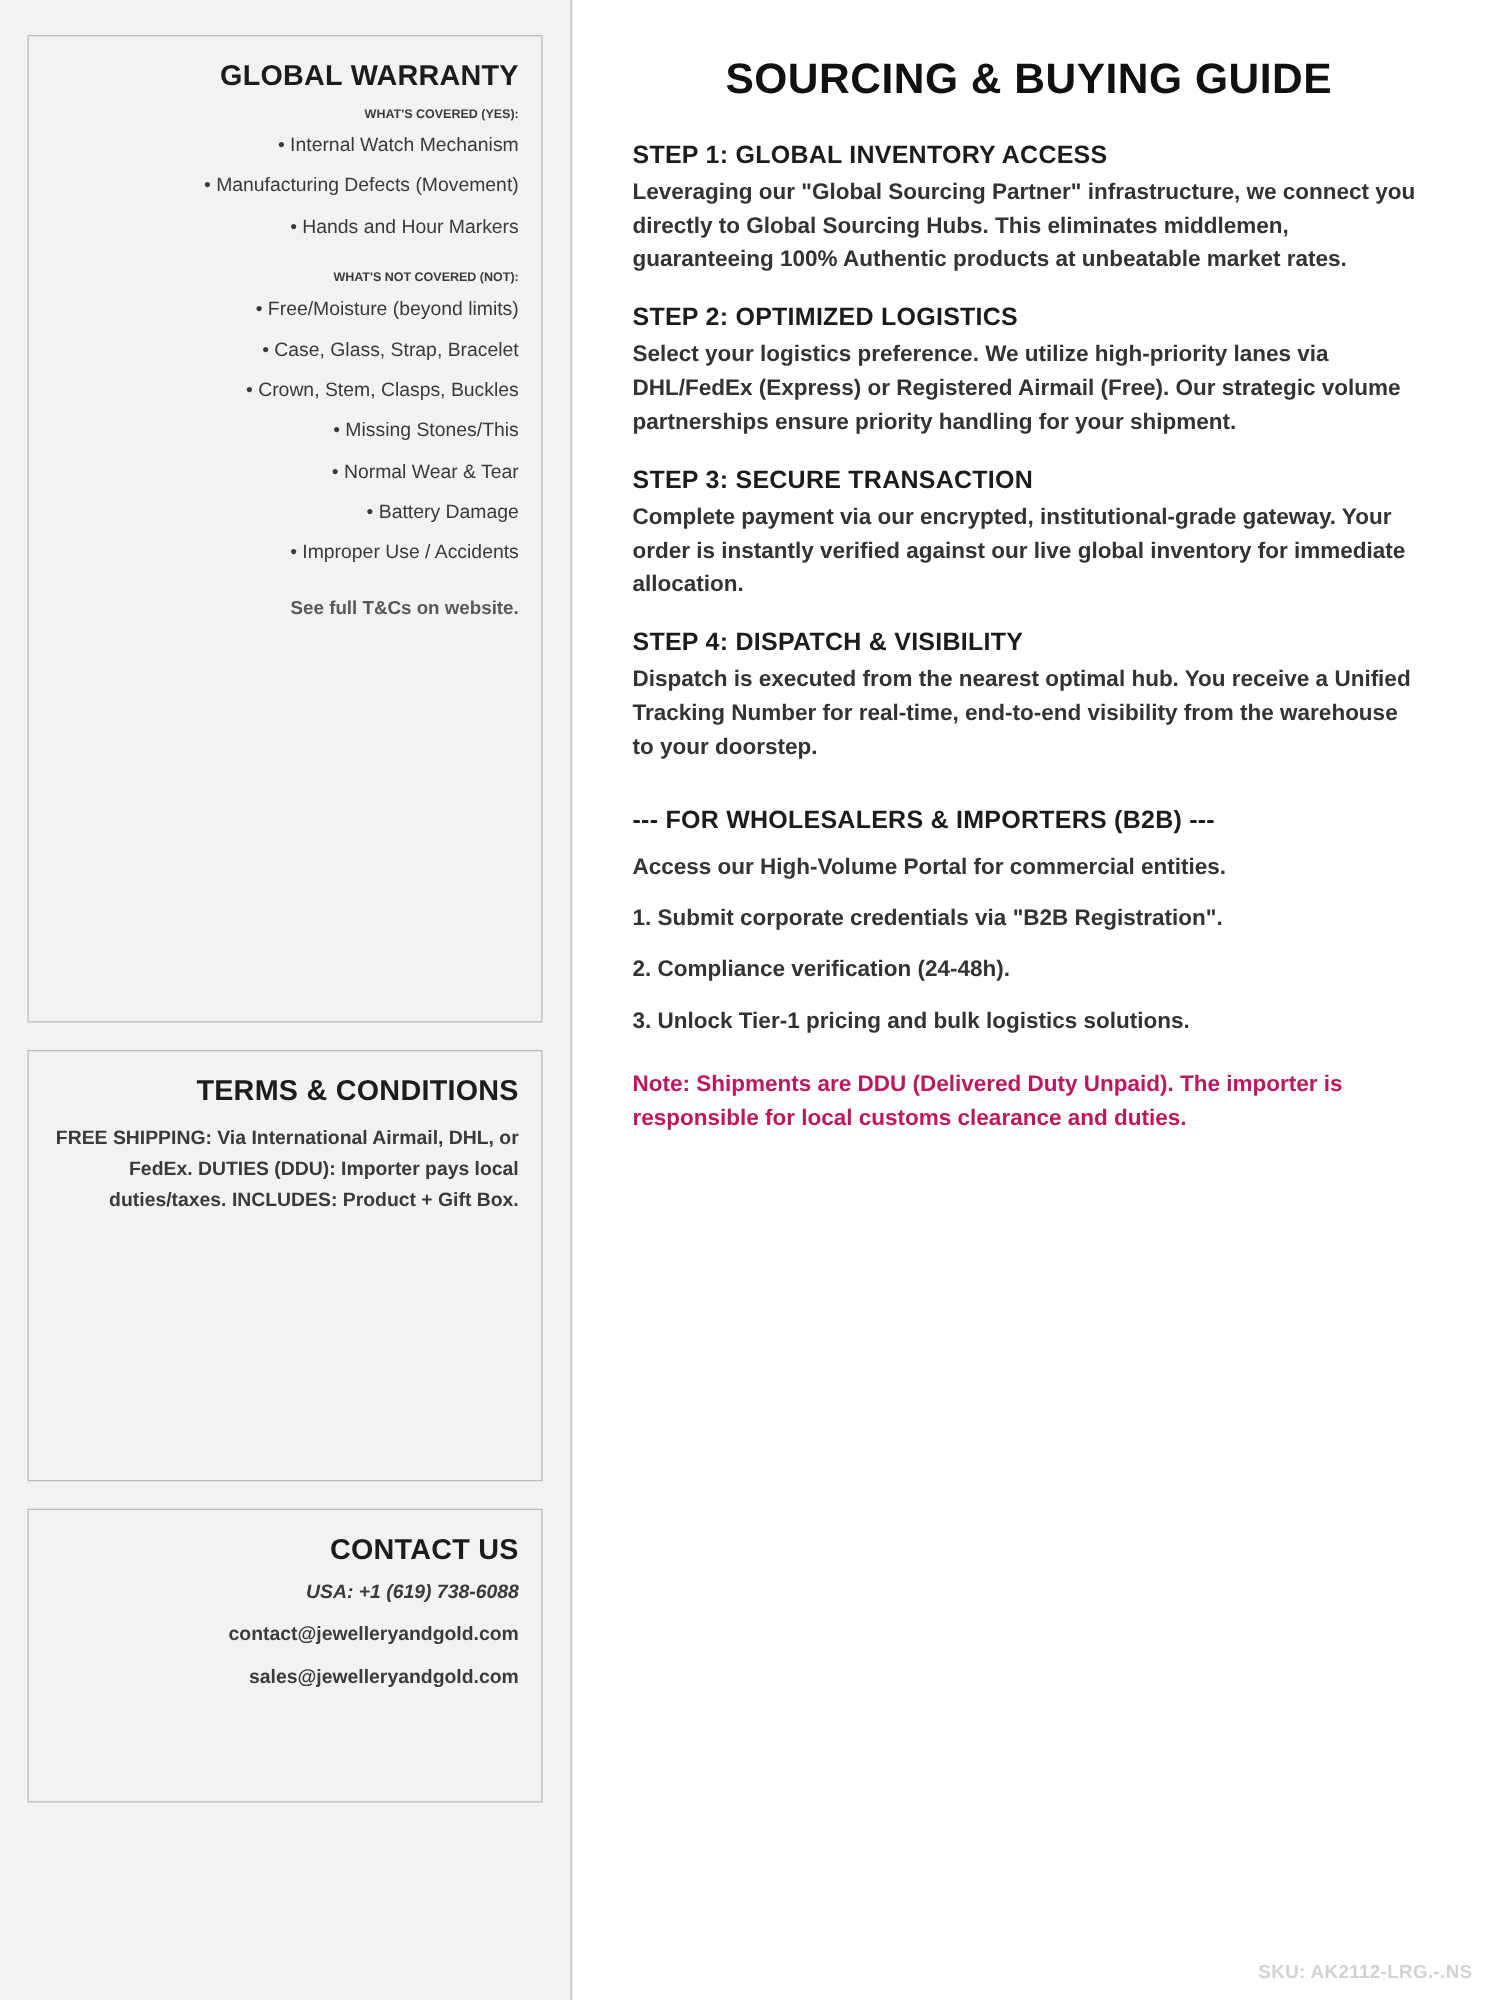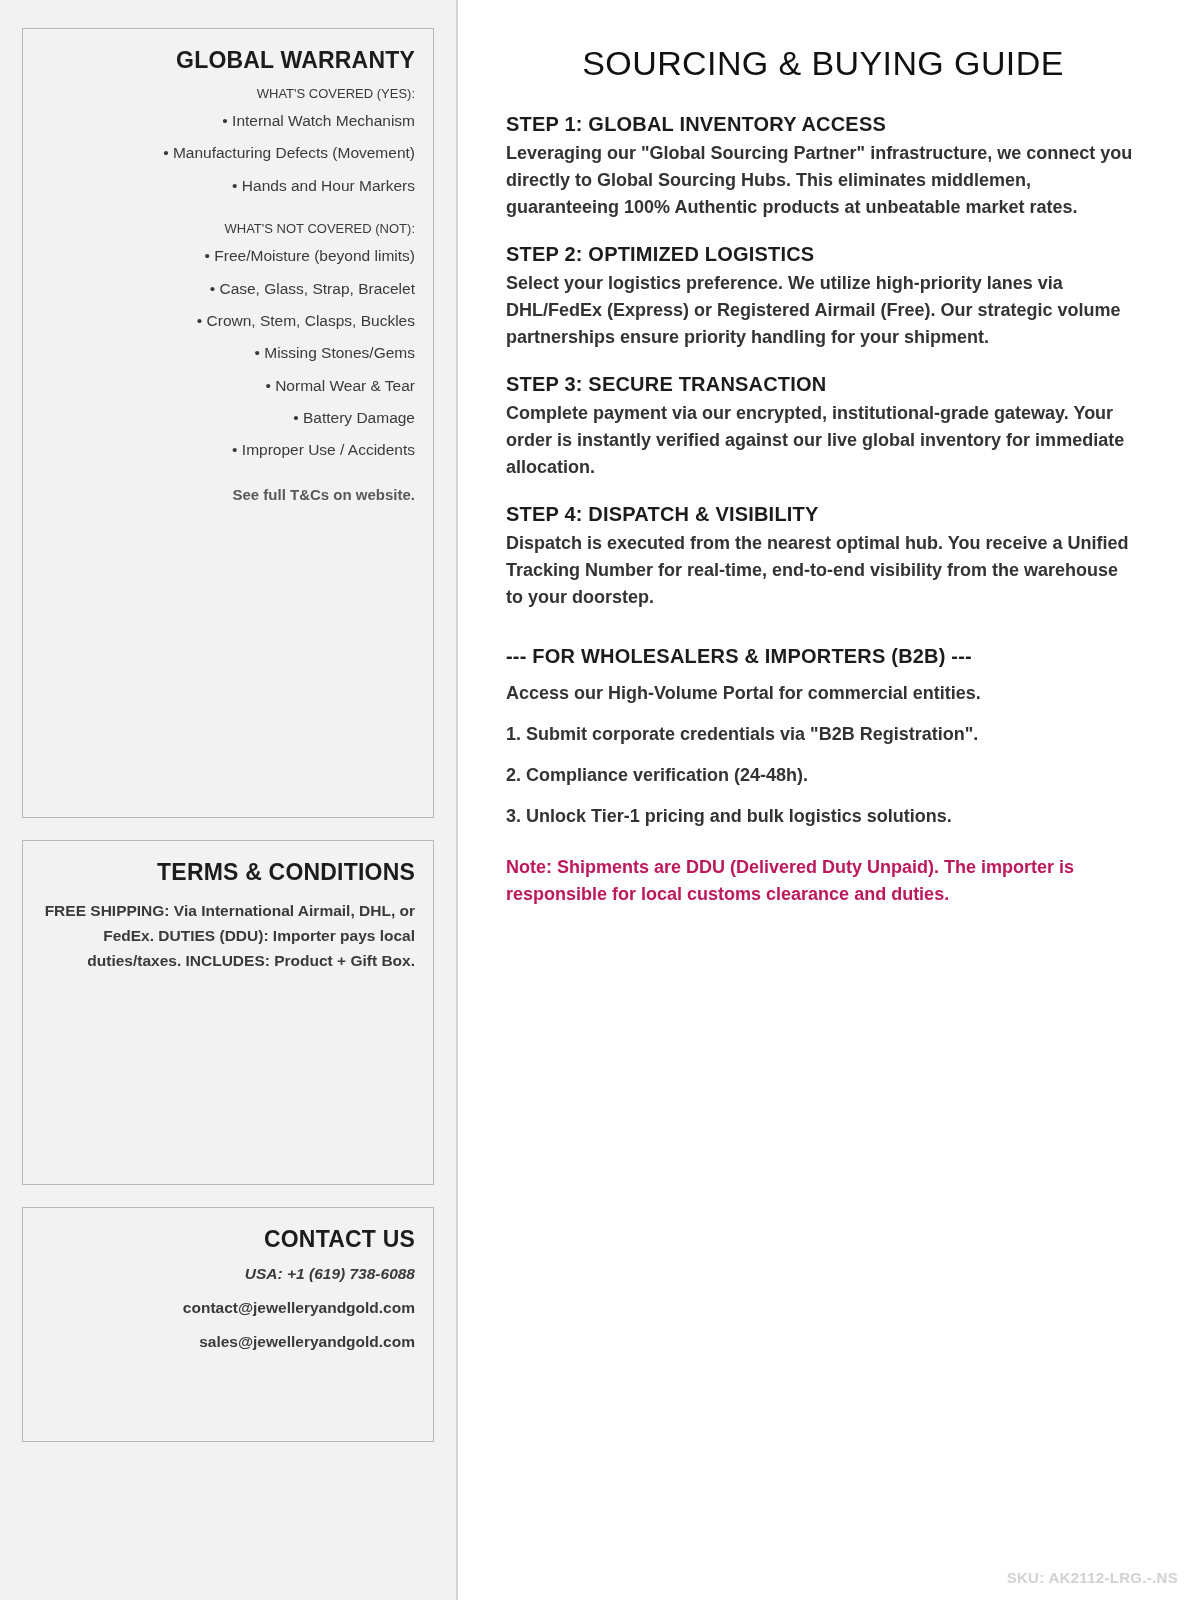--- a/index.html
+++ b/index.html
@@ -41,22 +41,22 @@
   .panel-contact { height: 235px; }
 
   .panel-title {
     font-size: 23px;
     font-weight: bold;
     letter-spacing: .2px;
     color: #1c1c1c;
     margin: 0 0 12px 0;
   }
   .sub-head {
-    font-size: 13px;
-    font-weight: normal;
+    font-size: 10px;
+    font-weight: bold;
     color: #3a3a3a;
     margin: 0 0 10px 0;
   }
   .sub-head.spaced { margin-top: 26px; }
   .bullet {
     font-size: 15.5px;
     font-weight: normal;
     color: #3a3a3a;
     margin: 0 0 13px 0;
     line-height: 1.25;
@@ -84,21 +84,21 @@
 
   
   .right-col {
     flex: 1;
     padding: 44px 60px 0 48px;
     box-sizing: border-box;
     position: relative;
   }
   .guide-title {
     font-size: 34px;
-    font-weight: normal;
+    font-weight: bold;
     text-align: center;
     letter-spacing: .4px;
     color: #111111;
     margin: 0 0 30px 0;
   }
   .step {
     margin-bottom: 22px;
   }
   .step-title {
     font-size: 20px;
@@ -156,21 +156,21 @@
       <div class="panel-title">GLOBAL WARRANTY</div>
       <div class="sub-head">WHAT'S COVERED (YES):</div>
       <div class="bullet">• Internal Watch Mechanism</div>
       <div class="bullet">• Manufacturing Defects (Movement)</div>
       <div class="bullet">• Hands and Hour Markers</div>
 
       <div class="sub-head spaced">WHAT'S NOT COVERED (NOT):</div>
       <div class="bullet">• Free/Moisture (beyond limits)</div>
       <div class="bullet">• Case, Glass, Strap, Bracelet</div>
       <div class="bullet">• Crown, Stem, Clasps, Buckles</div>
-      <div class="bullet">• Missing Stones/Gems</div>
+      <div class="bullet">• Missing Stones/This</div>
       <div class="bullet">• Normal Wear &amp; Tear</div>
       <div class="bullet">• Battery Damage</div>
       <div class="bullet">• Improper Use / Accidents</div>
 
       <div class="note-line">See full T&amp;Cs on website.</div>
     </div>
 
     <div class="panel panel-terms">
       <div class="panel-title">TERMS &amp; CONDITIONS</div>
       <p class="terms-body">FREE SHIPPING: Via International Airmail, DHL, or FedEx.  DUTIES (DDU): Importer pays local duties/taxes.  INCLUDES: Product + Gift Box.</p>

